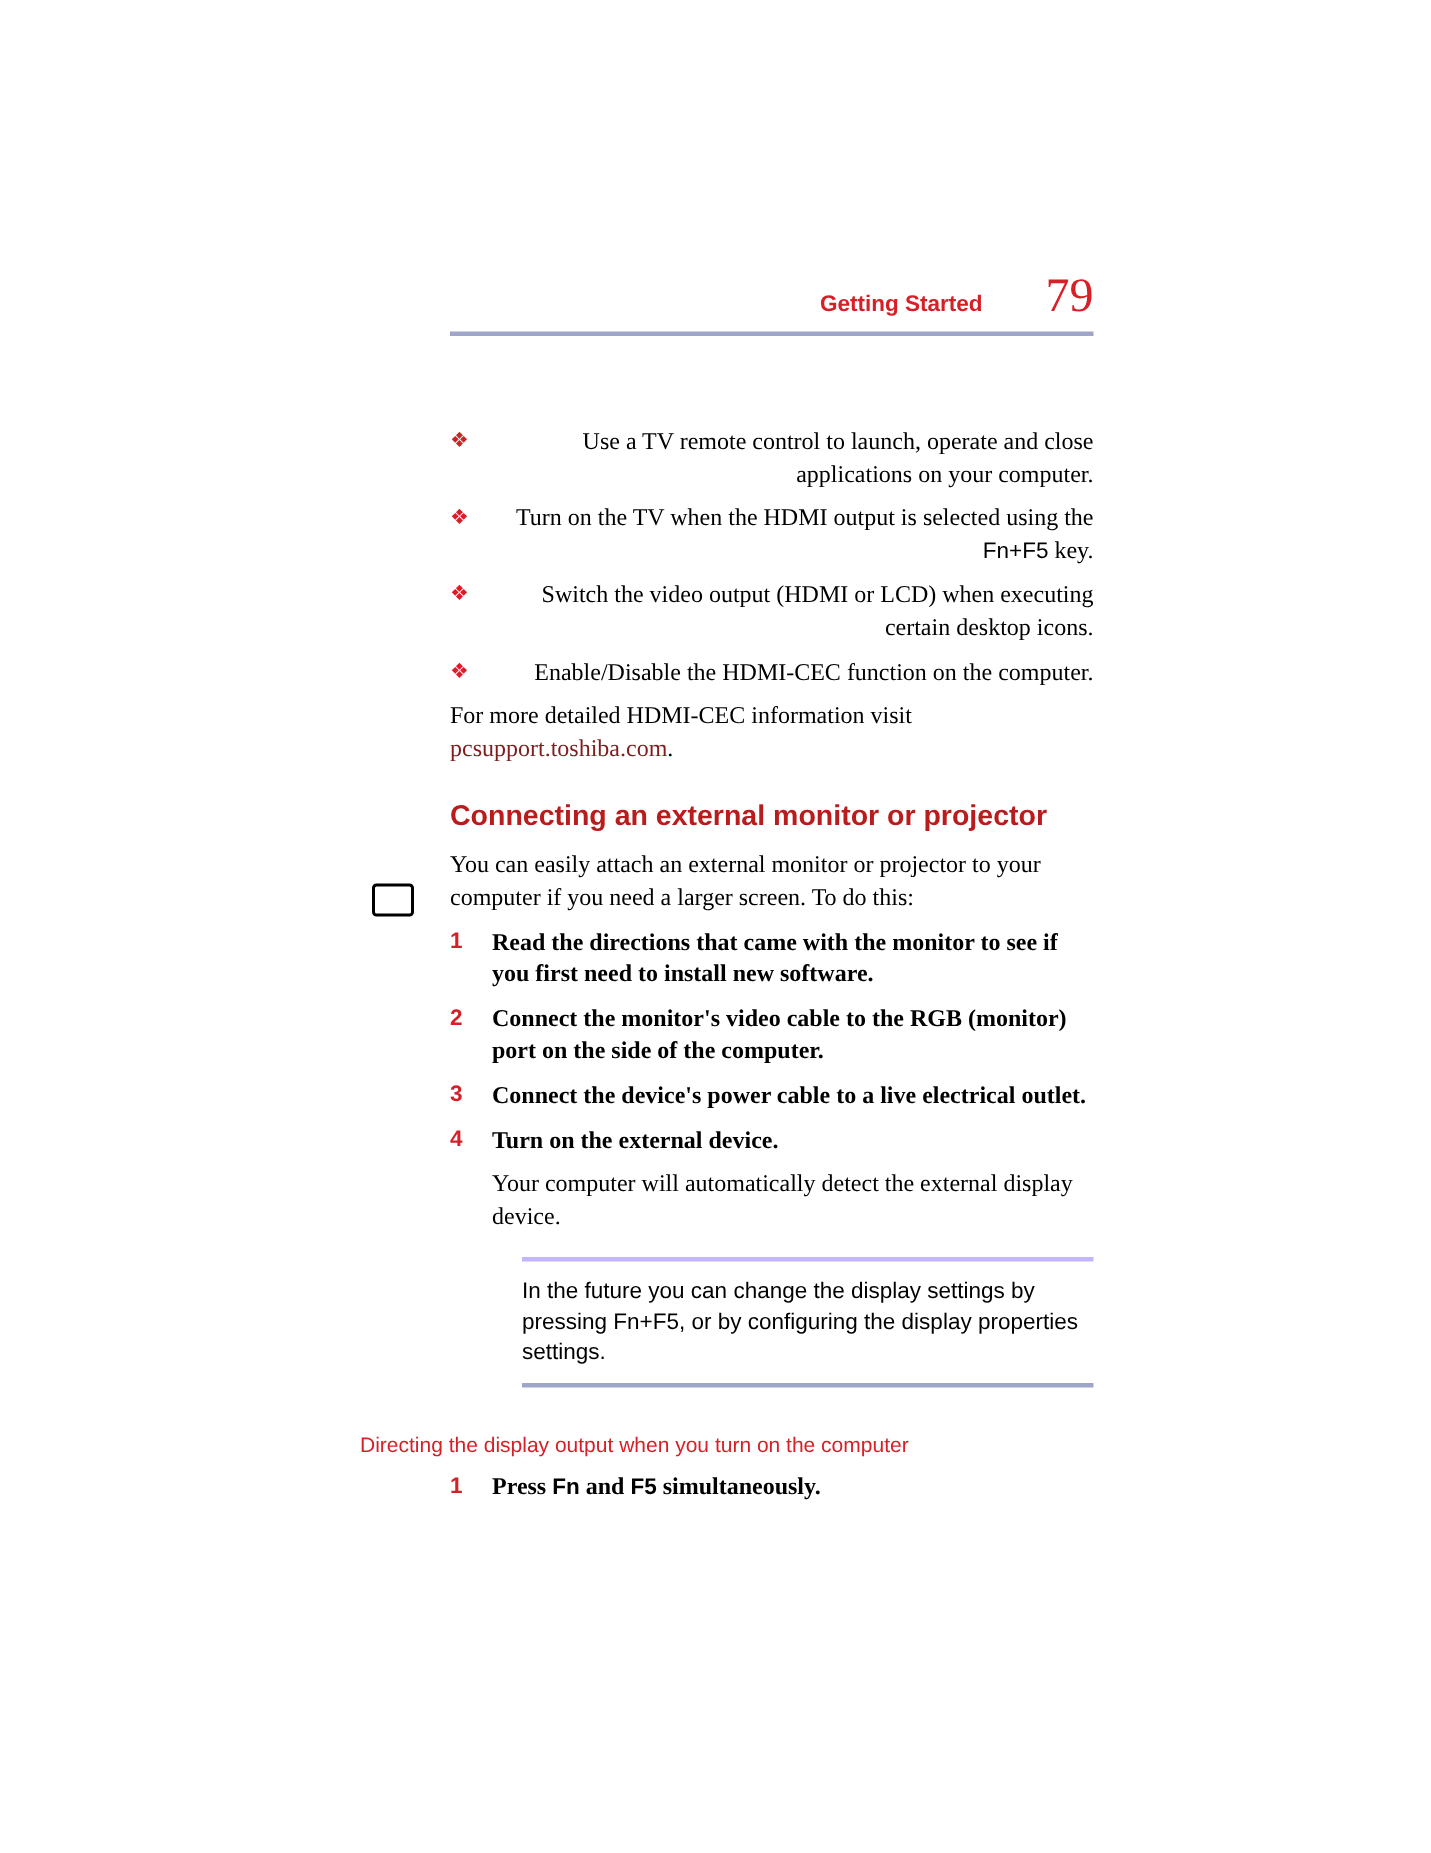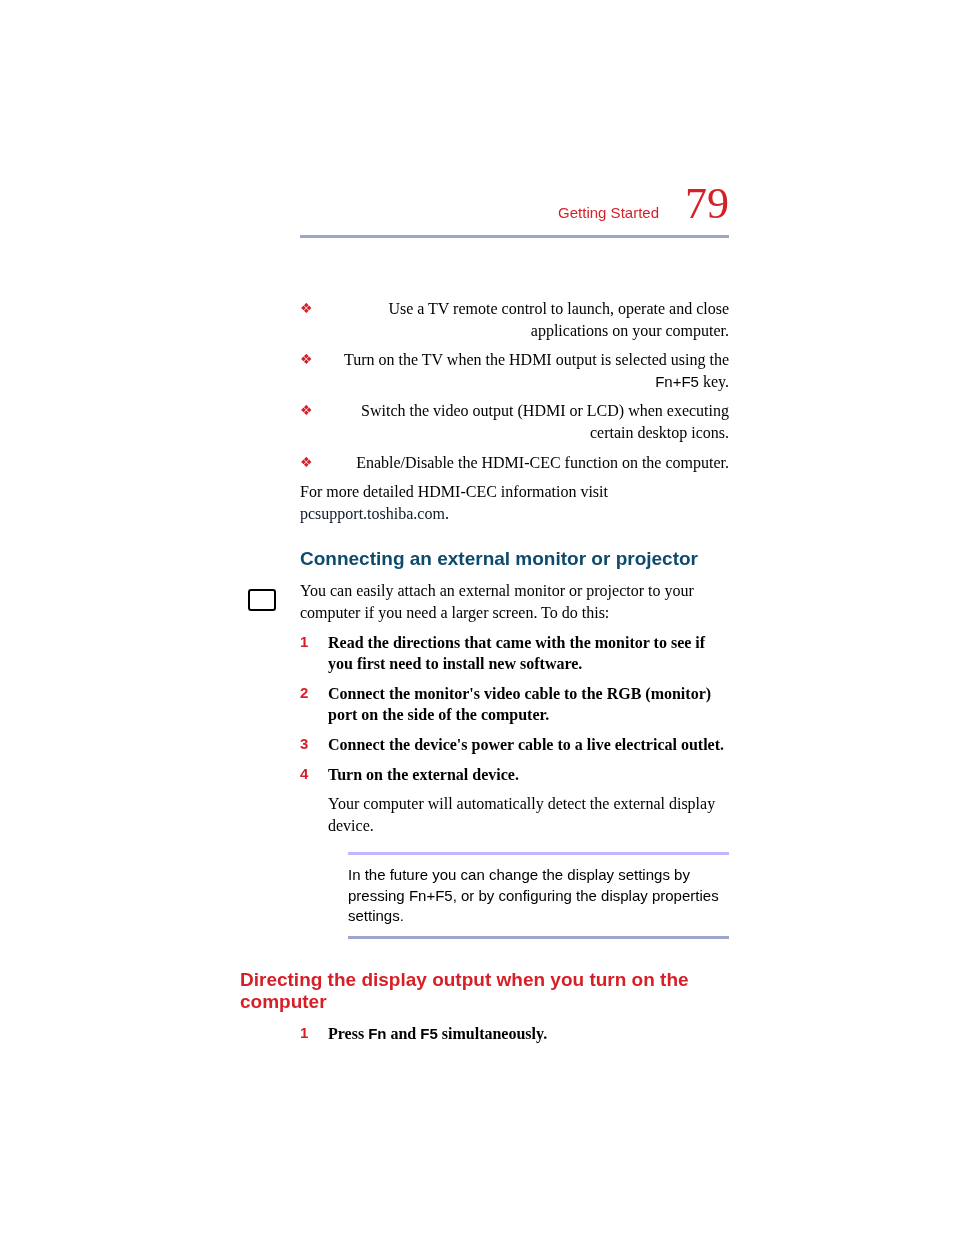--- a/index.html
+++ b/index.html
@@ -19,28 +19,28 @@
     box-sizing: border-box;
   }
   .header-line {
     display: flex;
     align-items: baseline;
     justify-content: flex-end;
     padding-right: 225px;
   }
   .header-chapter {
     font-family: Arial, Helvetica, sans-serif;
-    font-weight: normal;
+    font-weight: bold;
     font-size: 15px;
     color: #d61f26;
-    margin-right: 26px;
+    margin-right: 42px;
   }
   .page-num {
     font-family: "Times New Roman", serif;
-    font-size: 44px;
+    font-size: 32px;
     color: #d61f26;
     font-weight: 400;
     letter-spacing: 0;
   }
   .header-sub {
     font-style: italic;
     font-size: 16px;
     text-align: right;
     padding-right: 308px;
     margin-top: -14px;
@@ -99,32 +99,32 @@
   .num-text { flex: 1; font-weight: bold; }
   .sub-text {
     margin-left: 28px;
     margin-top: 6px;
     line-height: 1.35;
   }
   .para {
     line-height: 1.35;
     margin: 6px 0;
   }
-  .link { color: #0f172a; font-family: Liberation Serif, serif; }
+  .link { color: #7f1d1d; font-family: Liberation Serif, serif; }
   .h2 {
     font-family: Arial, Helvetica, sans-serif;
     font-weight: bold;
     font-size: 19px;
-    color: #0c4a6e;
+    color: #b91c1c;
     margin: 24px 0 10px 0;
   }
   .h2-wide {
     font-family: Arial, Helvetica, sans-serif;
-    font-weight: bold;
-    font-size: 19px;
+    font-weight: normal;
+    font-size: 14px;
     color: #d61f26;
     margin: 30px 0 10px 0;
   }
   .mono { font-family: Arial, Helvetica, sans-serif; font-size: 15px; }
   .note-box {
     margin: 14px 0 14px 48px;
     border-top: 3px solid #c4b5fd;
     border-bottom: 3px solid #9da5c9;
     padding: 10px 0 10px 0;
     font-family: Arial, Helvetica, sans-serif;

